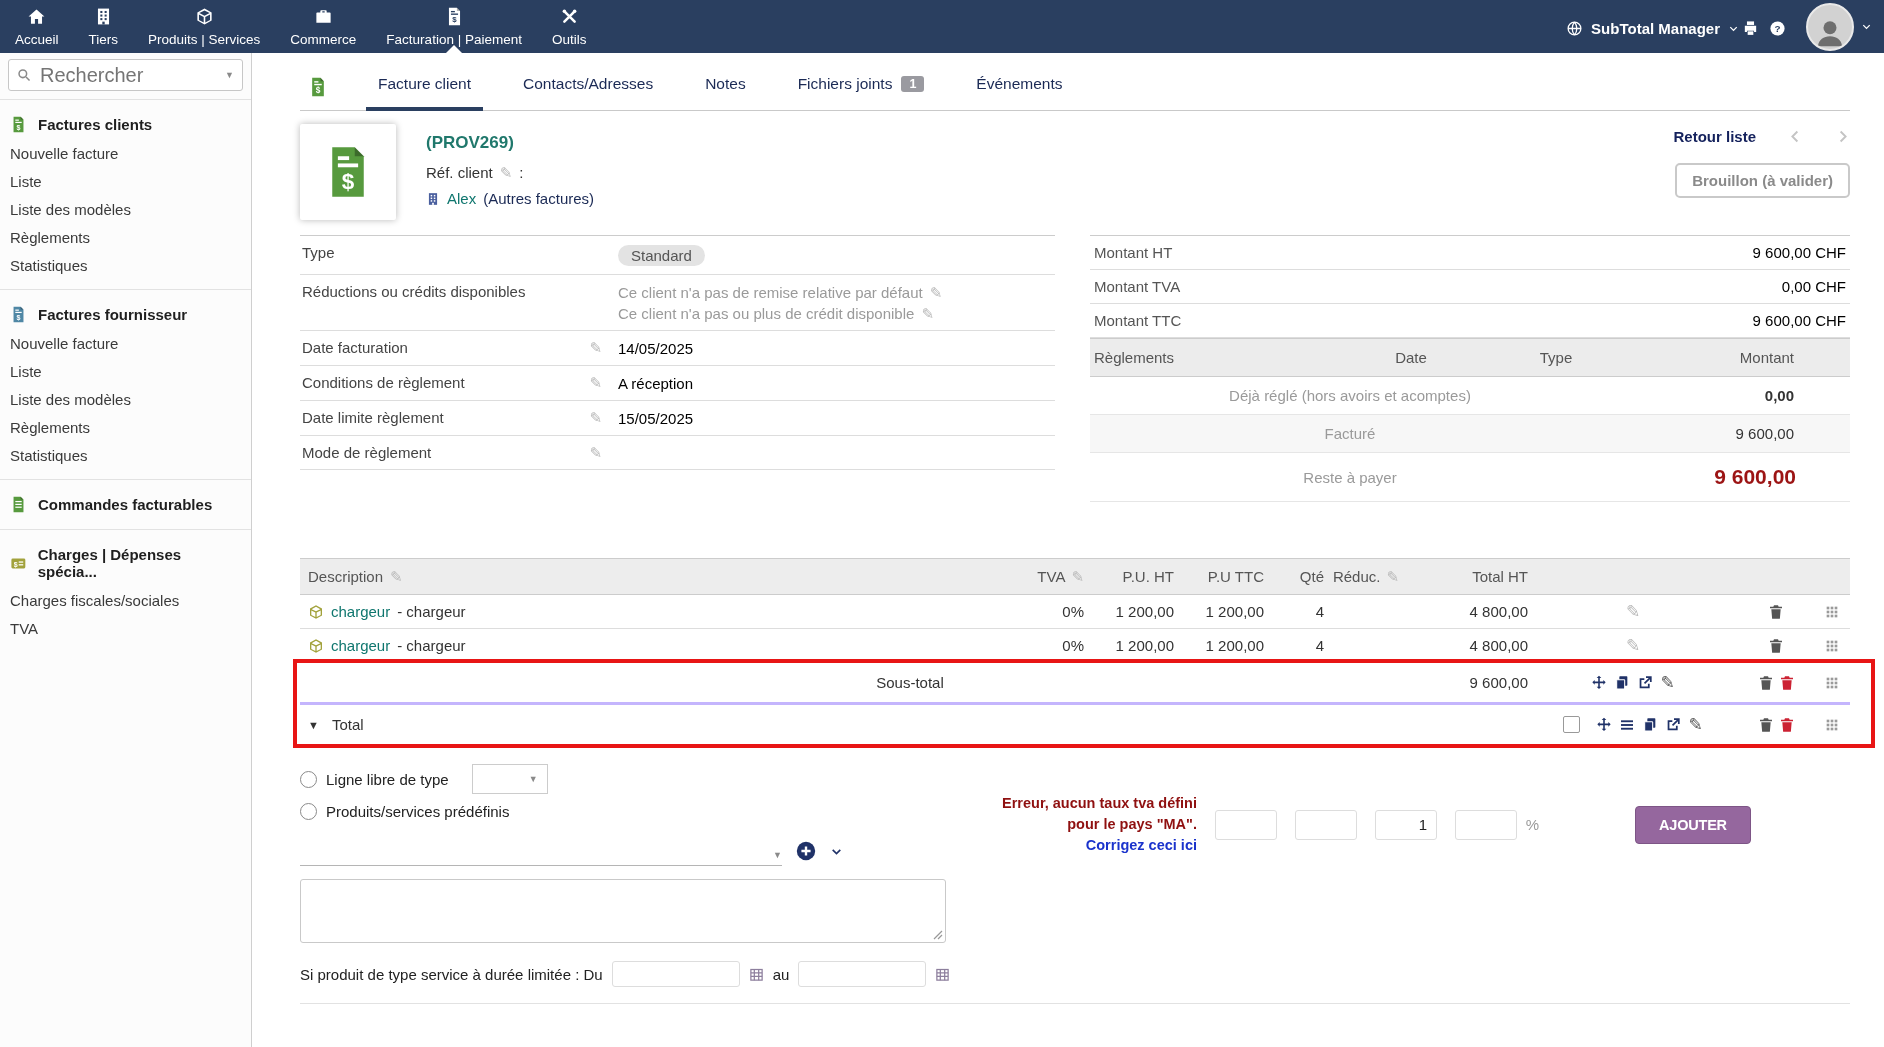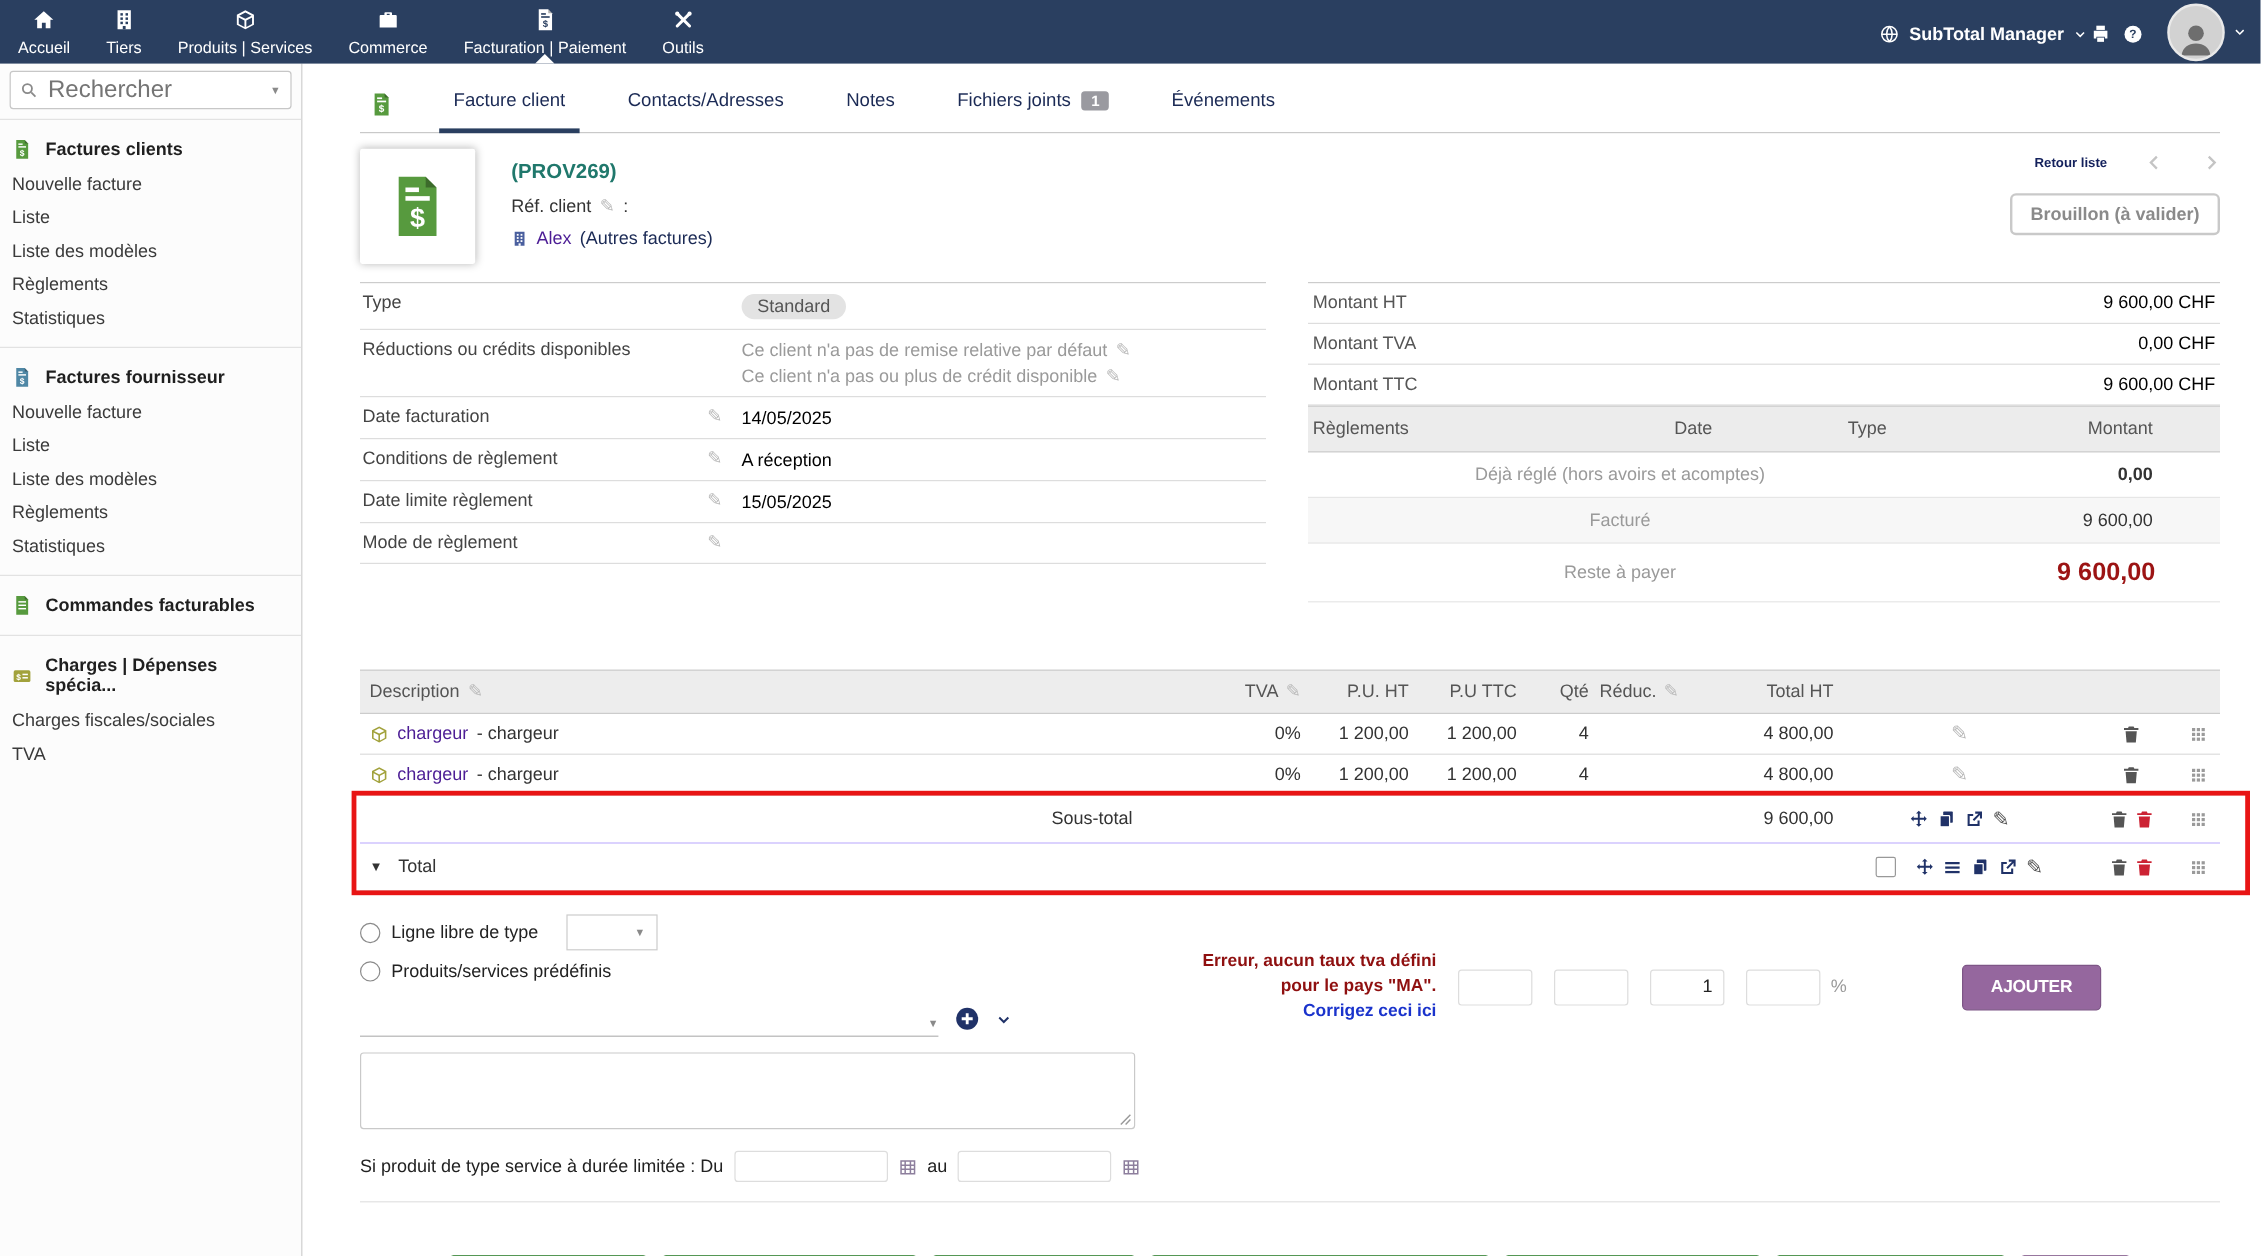--- a/index.html
+++ b/index.html
@@ -52,24 +52,24 @@
 
   
   .head{display:flex;margin-top:13px;}
   .photo{width:96px;height:96px;background:#fff;box-shadow:0 0 7px rgba(0,0,0,.28);border-radius:2px;display:flex;align-items:center;justify-content:center;}
   .photo svg{width:54px;height:62px;}
   .head-info{margin-left:30px;padding-top:2px;}
   .h-title{color:#20786c;font-weight:bold;font-size:17px;margin:7px 0 11px;}
   .h-ref{font-size:15px;color:#333;display:flex;gap:7px;align-items:center;margin-bottom:9px;}
   .h-company{font-size:15px;display:flex;gap:7px;align-items:center;color:#1b2a55;}
   .h-company svg{width:14px;height:14px;fill:#4a5f9e;}
-  .link{color:#4c1d95;cursor:pointer;text-decoration:none;}
+  .link{color:#0f766e;cursor:pointer;text-decoration:none;}
   .pencil{color:#b9b9b9;font-size:15px;cursor:pointer;line-height:1;}
   .h-right{margin-left:auto;text-align:right;padding-top:4px;}
-  .retour{display:flex;align-items:center;gap:32px;justify-content:flex-end;font-weight:bold;color:#14215c;font-size:11px;text-align:center;}
+  .retour{display:flex;align-items:center;gap:32px;justify-content:flex-end;font-weight:bold;color:#14215c;font-size:15px;text-align:center;}
   .retour .nav-chev{width:15px;height:15px;cursor:pointer;}
   .status{display:inline-block;margin-top:18px;border:2px solid #c9c9c9;border-radius:5px;color:#8a8a8a;font-weight:bold;font-size:15px;padding:7px 15px;background:#fff;}
 
   
   .cols{display:flex;justify-content:space-between;margin-top:15px;}
   .dl{width:755px;border-top:1px solid #ccc;}
   .dl-row{display:flex;border-bottom:1px solid #ddd;padding:8px 2px;font-size:15px;align-items:flex-start;}
   .dl-label{width:300px;min-width:300px;color:#444;display:flex;justify-content:space-between;align-items:center;padding-right:16px;}
   .dl-value{flex:1;color:#000;padding-top:1px;}
   .badge-std{display:inline-block;background:#e3e3e3;border-radius:11px;padding:2px 13px;color:#555;}
@@ -110,21 +110,21 @@
   .c-grip{width:36px;display:flex;justify-content:center;}
   .hcell{display:inline-flex;gap:6px;align-items:center;justify-content:flex-end;}
   .icon-btn{cursor:pointer;display:inline-flex;}
   .icon-btn svg{width:16px;height:16px;}
   .i-navy{fill:#203268;}
   .i-gray{fill:#555;}
   .i-red{fill:#cc2233;}
   .i-grip{fill:#9a9a9a;}
   .hl-wrap{position:relative;}
   .red-box{position:absolute;top:-4px;left:-7px;right:-25px;bottom:-3px;border:4px solid #e81515;pointer-events:none;z-index:5;}
-  .sub-row{padding:11px 0;position:relative;border-bottom:1px solid #c4b5fd;}
+  .sub-row{padding:11px 0;position:relative;border-bottom:3px solid #c4b5fd;}
   .sub-label{position:absolute;left:0;right:330px;text-align:center;color:#333;}
   .tot-row{padding:11px 0;border-bottom:1px solid #ccc;}
   .caret-dn{color:#333;font-size:11px;cursor:pointer;margin-right:6px;}
   .chkbox{width:15px;height:15px;border:1px solid #999;border-radius:2px;background:#fff;margin-right:9px;cursor:pointer;}
 
   
   .form{display:flex;margin-top:10px;}
   .form-left{width:690px;min-width:690px;}
   .radio-row{display:flex;align-items:center;gap:9px;margin:9px 0 0;font-size:15px;color:#222;}
   .radio{width:15px;height:15px;border:1px solid #8a8a8a;border-radius:50%;background:#fff;cursor:pointer;}

